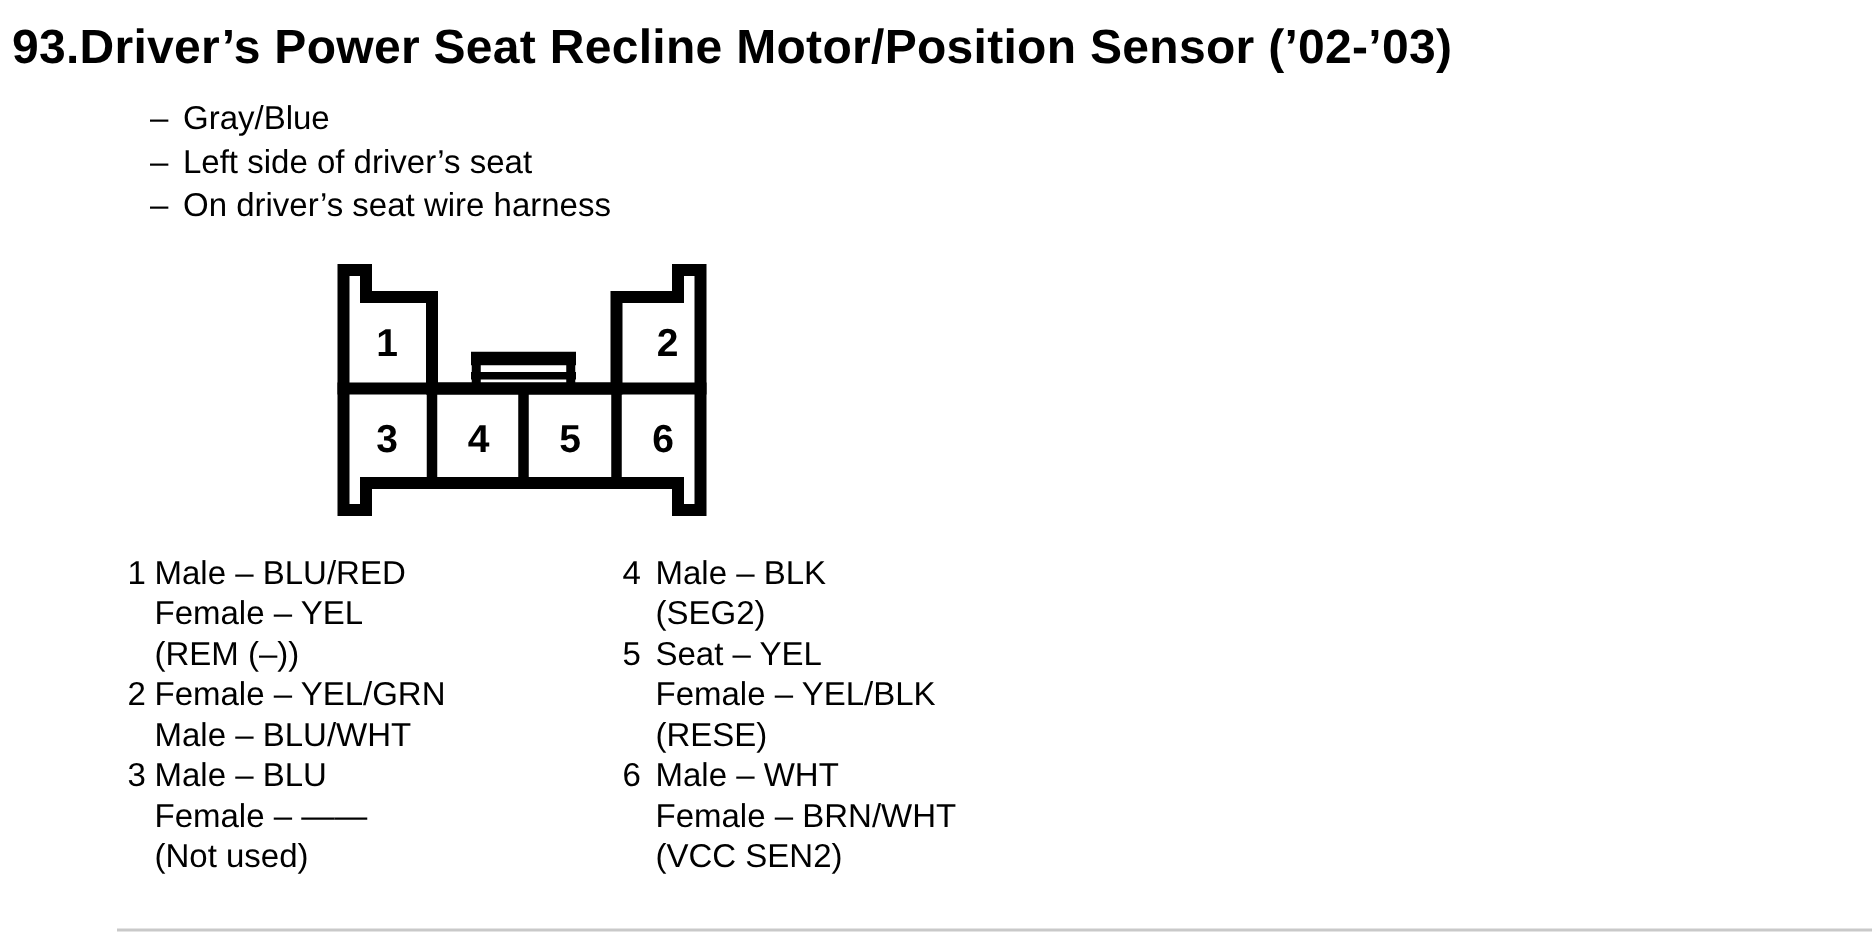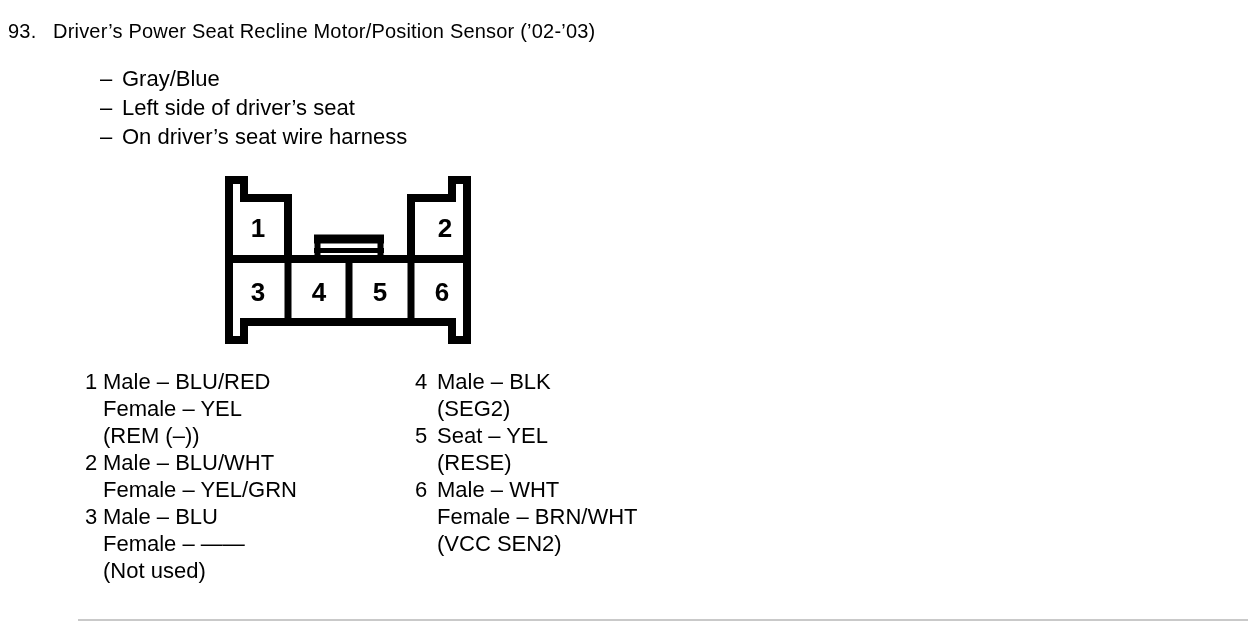--- a/index.html
+++ b/index.html
@@ -16,22 +16,22 @@
     font-family: "Liberation Sans", sans-serif;
     overflow: hidden;
   }
 
   
   .title {
     position: absolute;
     left: 8px;
     top: 13px;
     display: flex;
-    font-size: 20px;
-    font-weight: normal;
+    font-size: 32px;
+    font-weight: bold;
     line-height: 36px;
     white-space: nowrap;
     letter-spacing: 0.2px;
   }
   .title-num {
     width: 45px;
     flex: none;
   }
 
   
@@ -139,22 +139,22 @@
       <span class="pin-num">1</span>
       <div class="pin-lines">
         <div>Male – BLU/RED</div>
         <div>Female – YEL</div>
         <div>(REM (–))</div>
       </div>
     </div>
     <div class="pin">
       <span class="pin-num">2</span>
       <div class="pin-lines">
+        <div>Female – YEL/GRN</div>
         <div>Male – BLU/WHT</div>
-        <div>Female – YEL/GRN</div>
       </div>
     </div>
     <div class="pin">
       <span class="pin-num">3</span>
       <div class="pin-lines">
         <div>Male – BLU</div>
         <div>Female – ——</div>
         <div>(Not used)</div>
       </div>
     </div>
@@ -165,20 +165,21 @@
       <span class="pin-num">4</span>
       <div class="pin-lines">
         <div>Male – BLK</div>
         <div>(SEG2)</div>
       </div>
     </div>
     <div class="pin">
       <span class="pin-num">5</span>
       <div class="pin-lines">
         <div>Seat – YEL</div>
+        <div>Female – YEL/BLK</div>
         <div>(RESE)</div>
       </div>
     </div>
     <div class="pin">
       <span class="pin-num">6</span>
       <div class="pin-lines">
         <div>Male – WHT</div>
         <div>Female – BRN/WHT</div>
         <div>(VCC SEN2)</div>
       </div>

